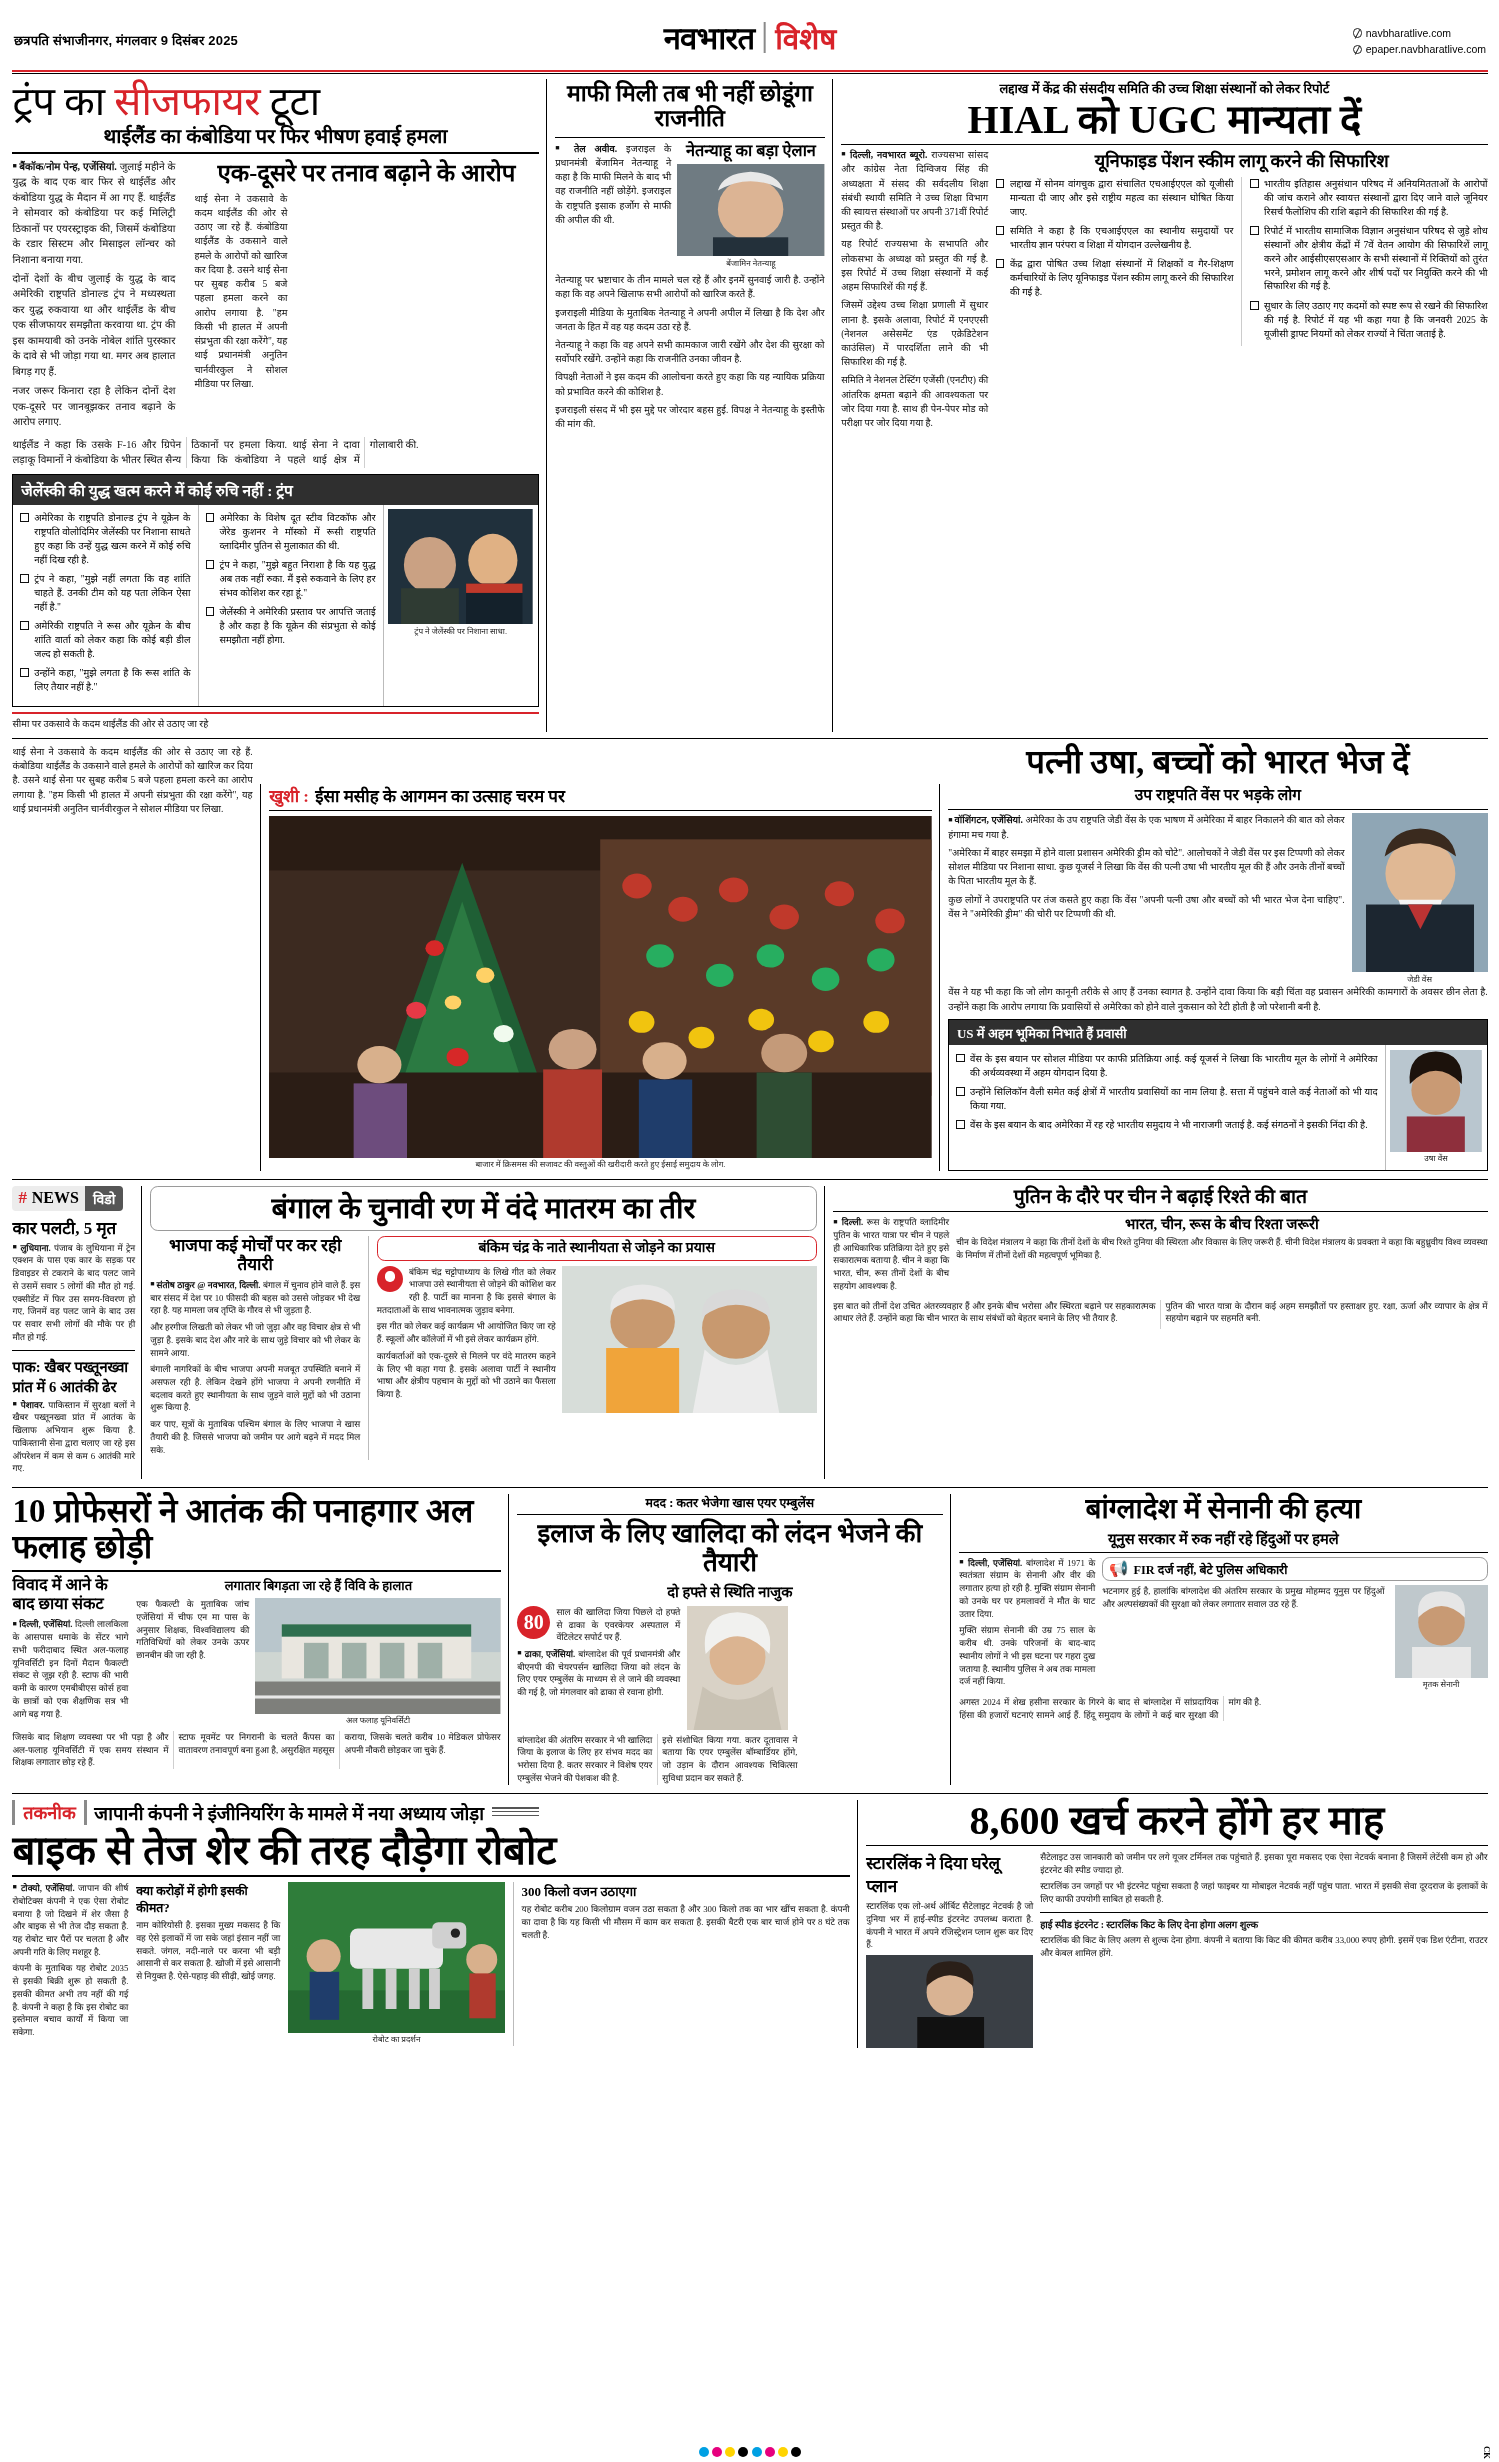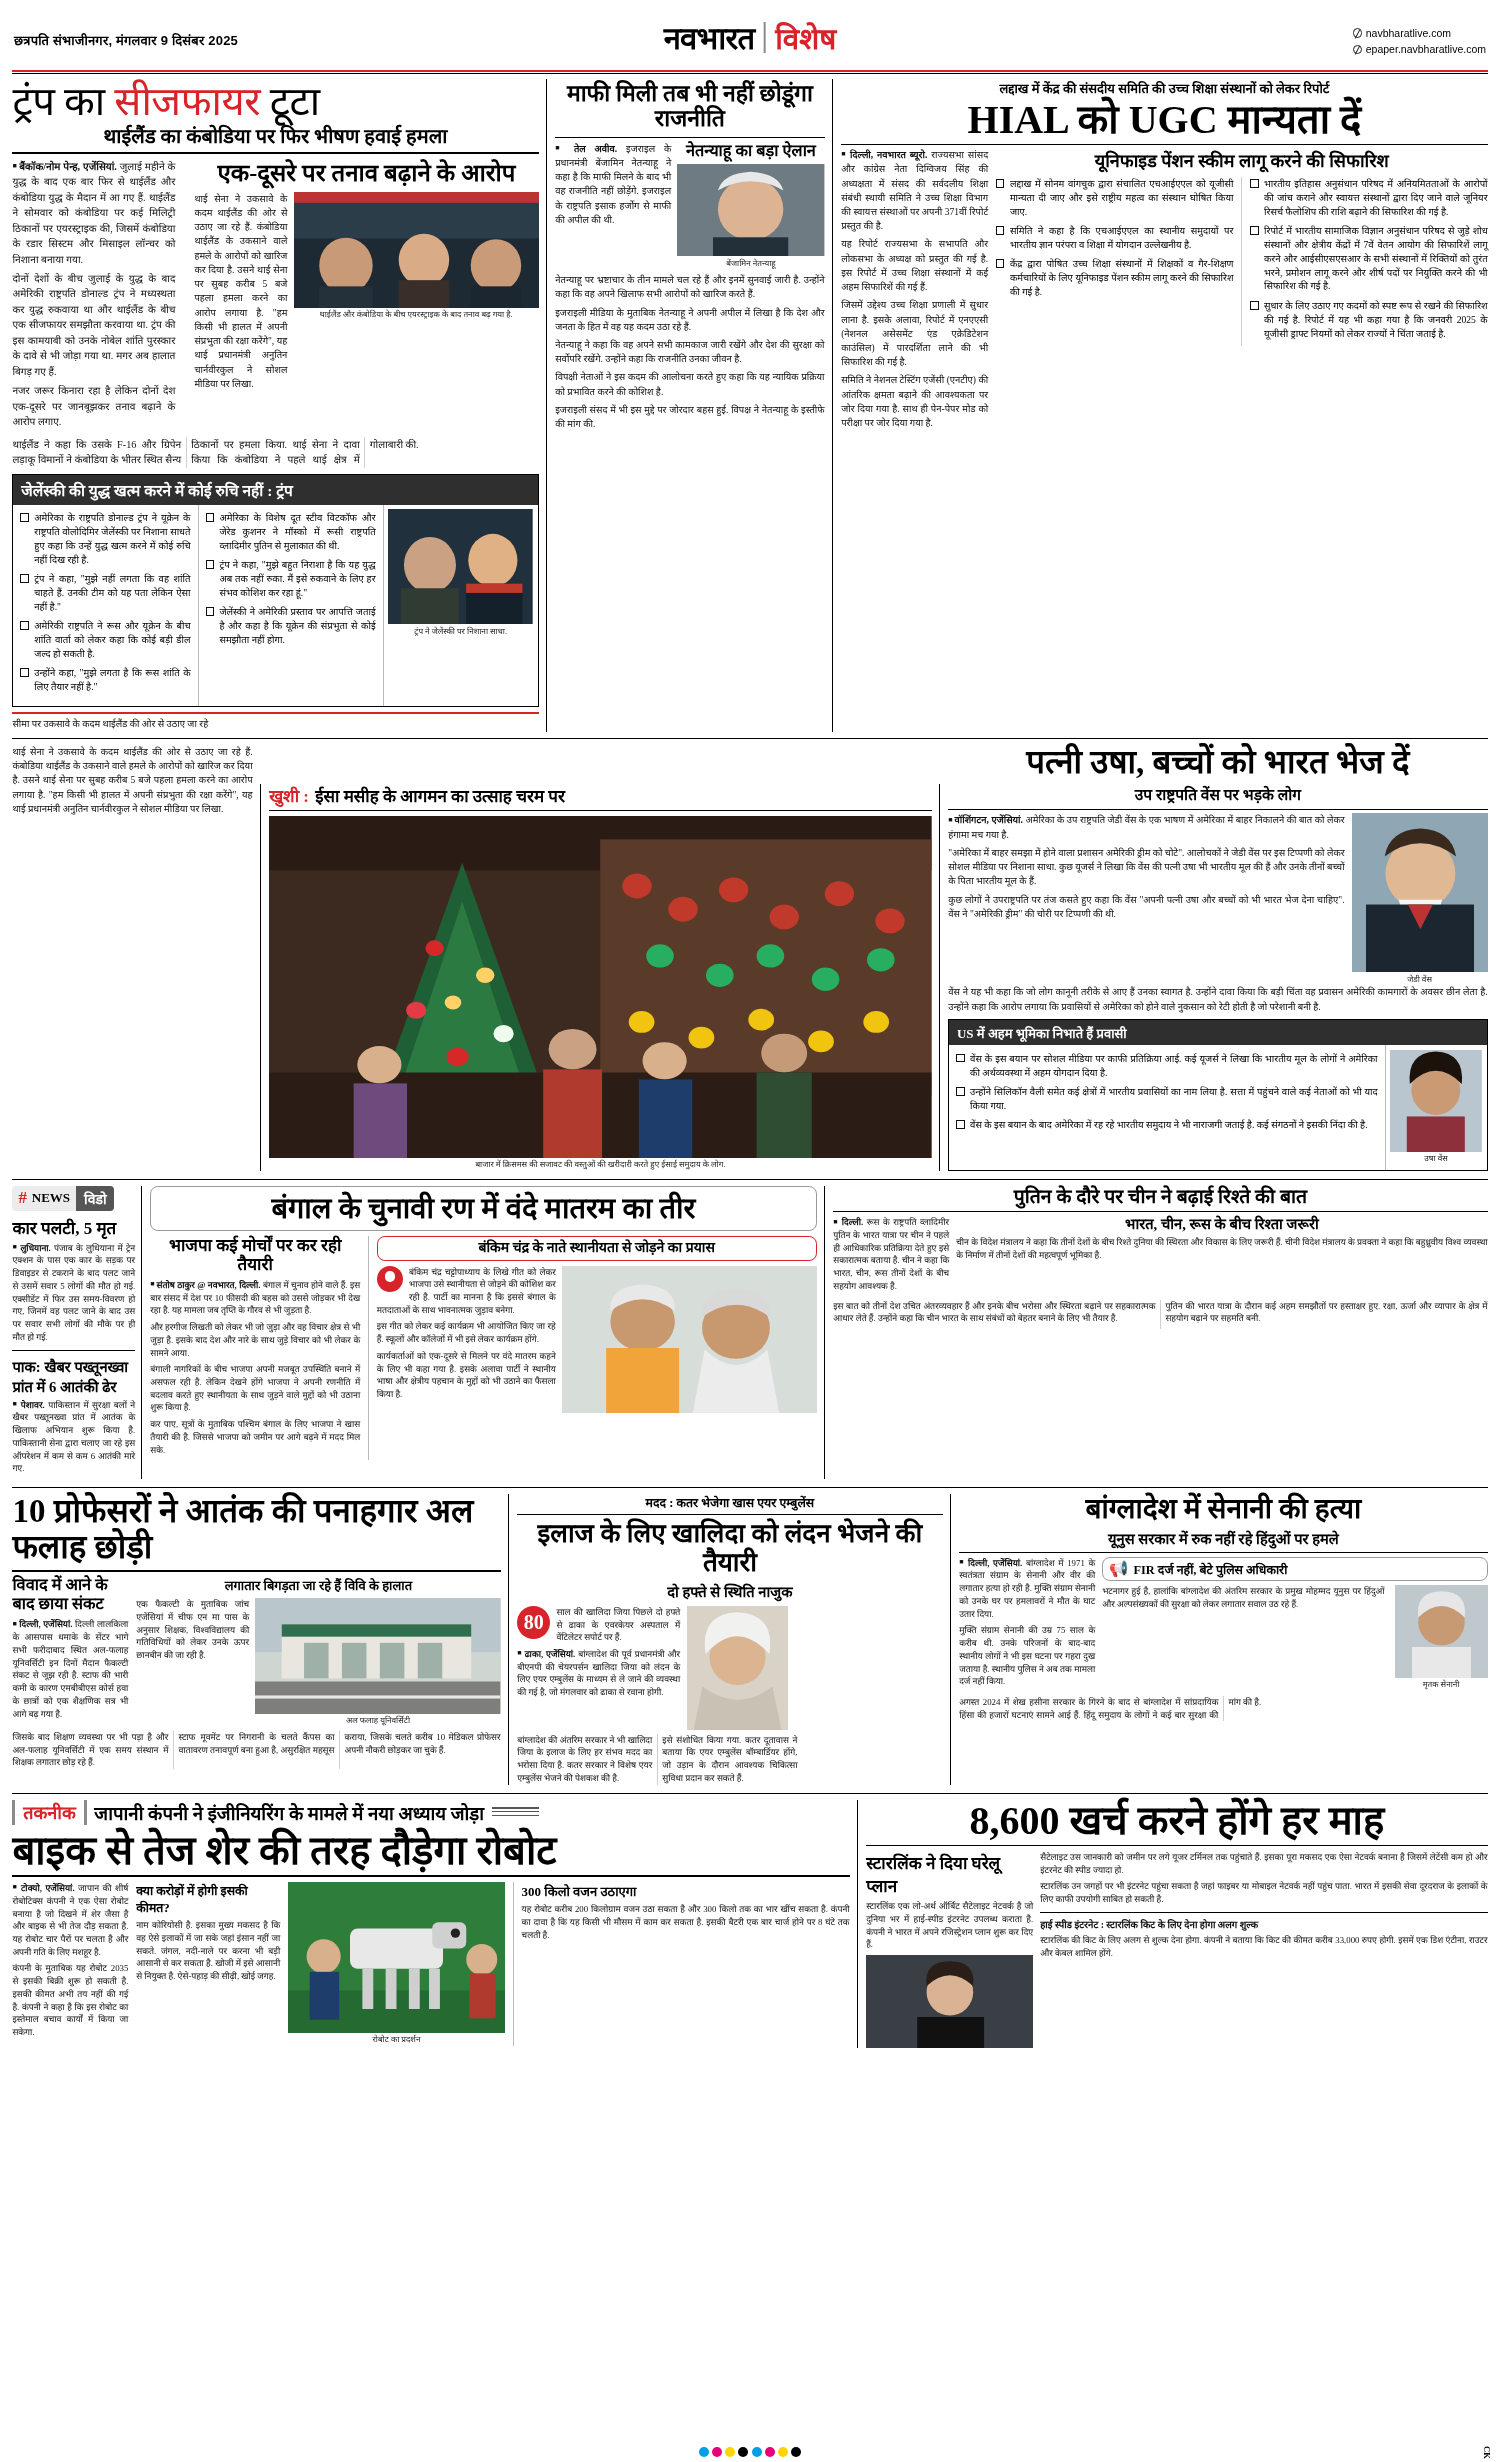--- a/index.html
+++ b/index.html
@@ -55,21 +55,21 @@
   
   .boxhead{background:#2f2f2f;color:#fff;font-weight:bold;font-size:15.5px;padding:3.9px 7.8px;}
   .boxwrap{border:0.8px solid #000;margin-top:6.2px;}
   .bullets{padding:6.2px 7px;}
   .bl{display:flex;gap:5.4px;margin-bottom:5.4px;font-size:9.6px;line-height:1.45;text-align:justify;}
   .bl .chk{flex:0 0 8.5px;height:8.5px;border:1.2px solid #111;margin-top:2.3px;}
 
   
   .newstag{display:inline-flex;align-items:center;background:#ececec;border-radius:3.9px;overflow:hidden;font-weight:bold;}
   .newstag .h{color:#d8232a;font-size:17px;padding:1.6px 3.1px 1.6px 6.2px;}
-  .newstag .n{font-size:13px;padding:1.6px 6.2px 1.6px 1.6px;text-align:center;}
+  .newstag .n{font-size:16px;padding:1.6px 6.2px 1.6px 1.6px;text-align:center;}
   .newstag .v{background:#555;color:#fff;font-size:14px;padding:3.1px 7.8px;}
 
   .roundbox{border:0.8px solid #9a9a9a;border-radius:7.8px;padding:6.2px 7.8px;}
 
   .labelchip{display:inline-block;border-left:3.1px solid #8a8a8a;border-right:3.1px solid #8a8a8a;
              padding:0.8px 7.8px;color:#d8232a;font-weight:bold;font-size:18px;}
   .striplines{display:inline-block;width:47px;height:11px;
     background:repeating-linear-gradient(to bottom,#555 0 1.6px,#fff 1.6px 3.9px);vertical-align:middle;}
   .thin-rule{border-top:0.8px solid #000;margin:6.2px 0 4.7px;}
 
@@ -124,36 +124,20 @@
           <p class="sq"><b>बैंकॉक/नोम पेन्ह, एजेंसियां.</b>
              <span>जुलाई महीने के युद्ध के बाद एक बार फिर से थाईलैंड और कंबोडिया युद्ध के मैदान में आ गए हैं. थाईलैंड ने सोमवार को कंबोडिया पर कई मिलिट्री ठिकानों पर एयरस्ट्राइक की, जिसमें कंबोडिया के रडार सिस्टम और मिसाइल लॉन्चर को निशाना बनाया गया.</span></p>
           <p>दोनों देशों के बीच जुलाई के युद्ध के बाद अमेरिकी राष्ट्रपति डोनाल्ड ट्रंप ने मध्यस्थता कर युद्ध रुकवाया था और थाईलैंड के बीच एक सीजफायर समझौता करवाया था. ट्रंप की इस कामयाबी को उनके नोबेल शांति पुरस्कार के दावे से भी जोड़ा गया था. मगर अब हालात बिगड़ गए हैं.</p>
           <p>नजर जरूर किनारा रहा है लेकिन दोनों देश एक-दूसरे पर जानबूझकर तनाव बढ़ाने के आरोप लगाए.</p>
         </div>
         <div style="flex:1;">
           <h2 class="mid center">एक-दूसरे पर तनाव बढ़ाने के आरोप</h2>
           <div style="display:flex;gap:6.2px;">
             <div style="width:93px;" class="body-txt sm">
               <p>थाई सेना ने उकसावे के कदम थाईलैंड की ओर से उठाए जा रहे हैं. कंबोडिया थाईलैंड के उकसाने वाले हमले के आरोपों को खारिज कर दिया है. उसने थाई सेना पर सुबह करीब 5 बजे पहला हमला करने का आरोप लगाया है. "हम किसी भी हालत में अपनी संप्रभुता की रक्षा करेंगे", यह थाई प्रधानमंत्री अनुतिन चार्नवीरकुल ने सोशल मीडिया पर लिखा.</p>
-            </div>
-            <div style="flex:1;">
-              <div class="imgbox" style="height:116px;">
-                <svg class="ph" viewBox="0 0 330 150" preserveAspectRatio="none">
-                  <rect width="330" height="150" fill="#1d2a33"></rect>
-                  <rect x="0" y="0" width="330" height="60" fill="#2b3d49"></rect>
-                  <circle cx="70" cy="95" r="36" fill="#c89a78"></circle>
-                    <rect x="34" y="122" width="72" height="40" fill="#24303a"></rect>
-                  <circle cx="175" cy="88" r="34" fill="#d9ab86"></circle>
-                    <rect x="141" y="114" width="68" height="45" fill="#3a2e28"></rect>
-                  <circle cx="272" cy="95" r="34" fill="#c99b79"></circle>
-                    <rect x="238" y="122" width="68" height="40" fill="#1b2630"></rect>
-                  <rect x="0" y="0" width="330" height="14" fill="#b33"></rect>
-                </svg>
-              </div>
-              <div class="cap">थाईलैंड और कंबोडिया के बीच एयरस्ट्राइक के बाद तनाव बढ़ गया है.</div>
             </div>
           </div>
         </div>
       </div>
 
       <div class="body-txt" style="margin-top:3.1px;">
         <div class="cols3">
           <p>थाईलैंड ने कहा कि उसके F-16 और ग्रिपेन लड़ाकू विमानों ने कंबोडिया के भीतर स्थित सैन्य ठिकानों पर हमला किया. थाई सेना ने दावा किया कि कंबोडिया ने पहले थाई क्षेत्र में गोलाबारी की.</p>
         </div>
       </div>

